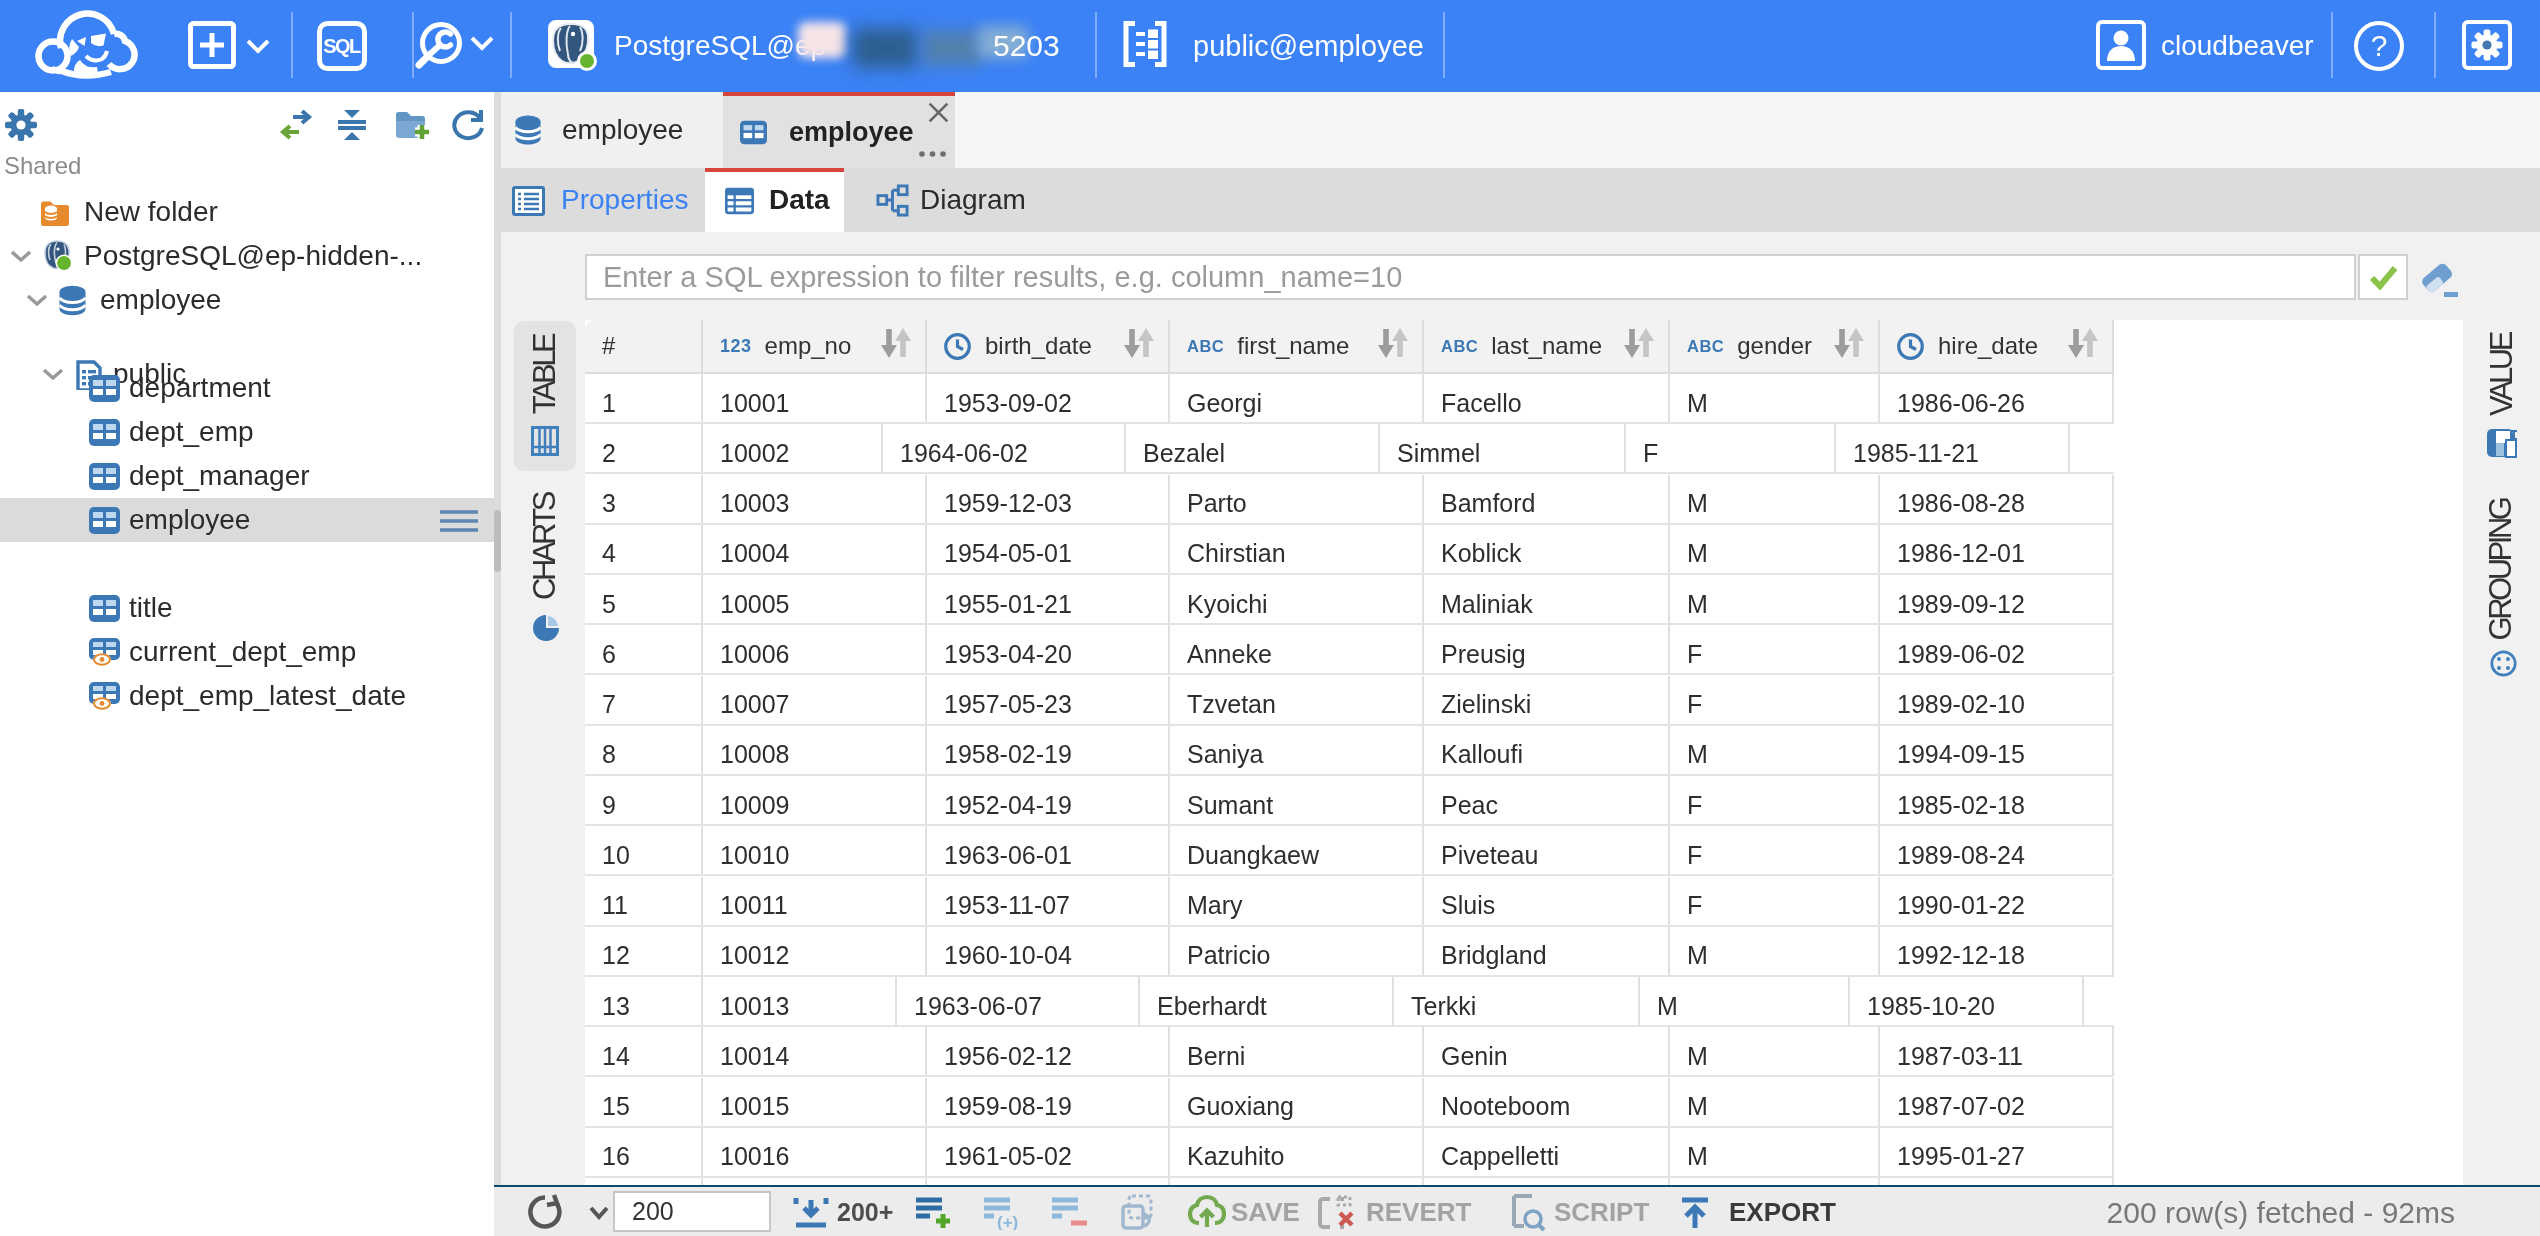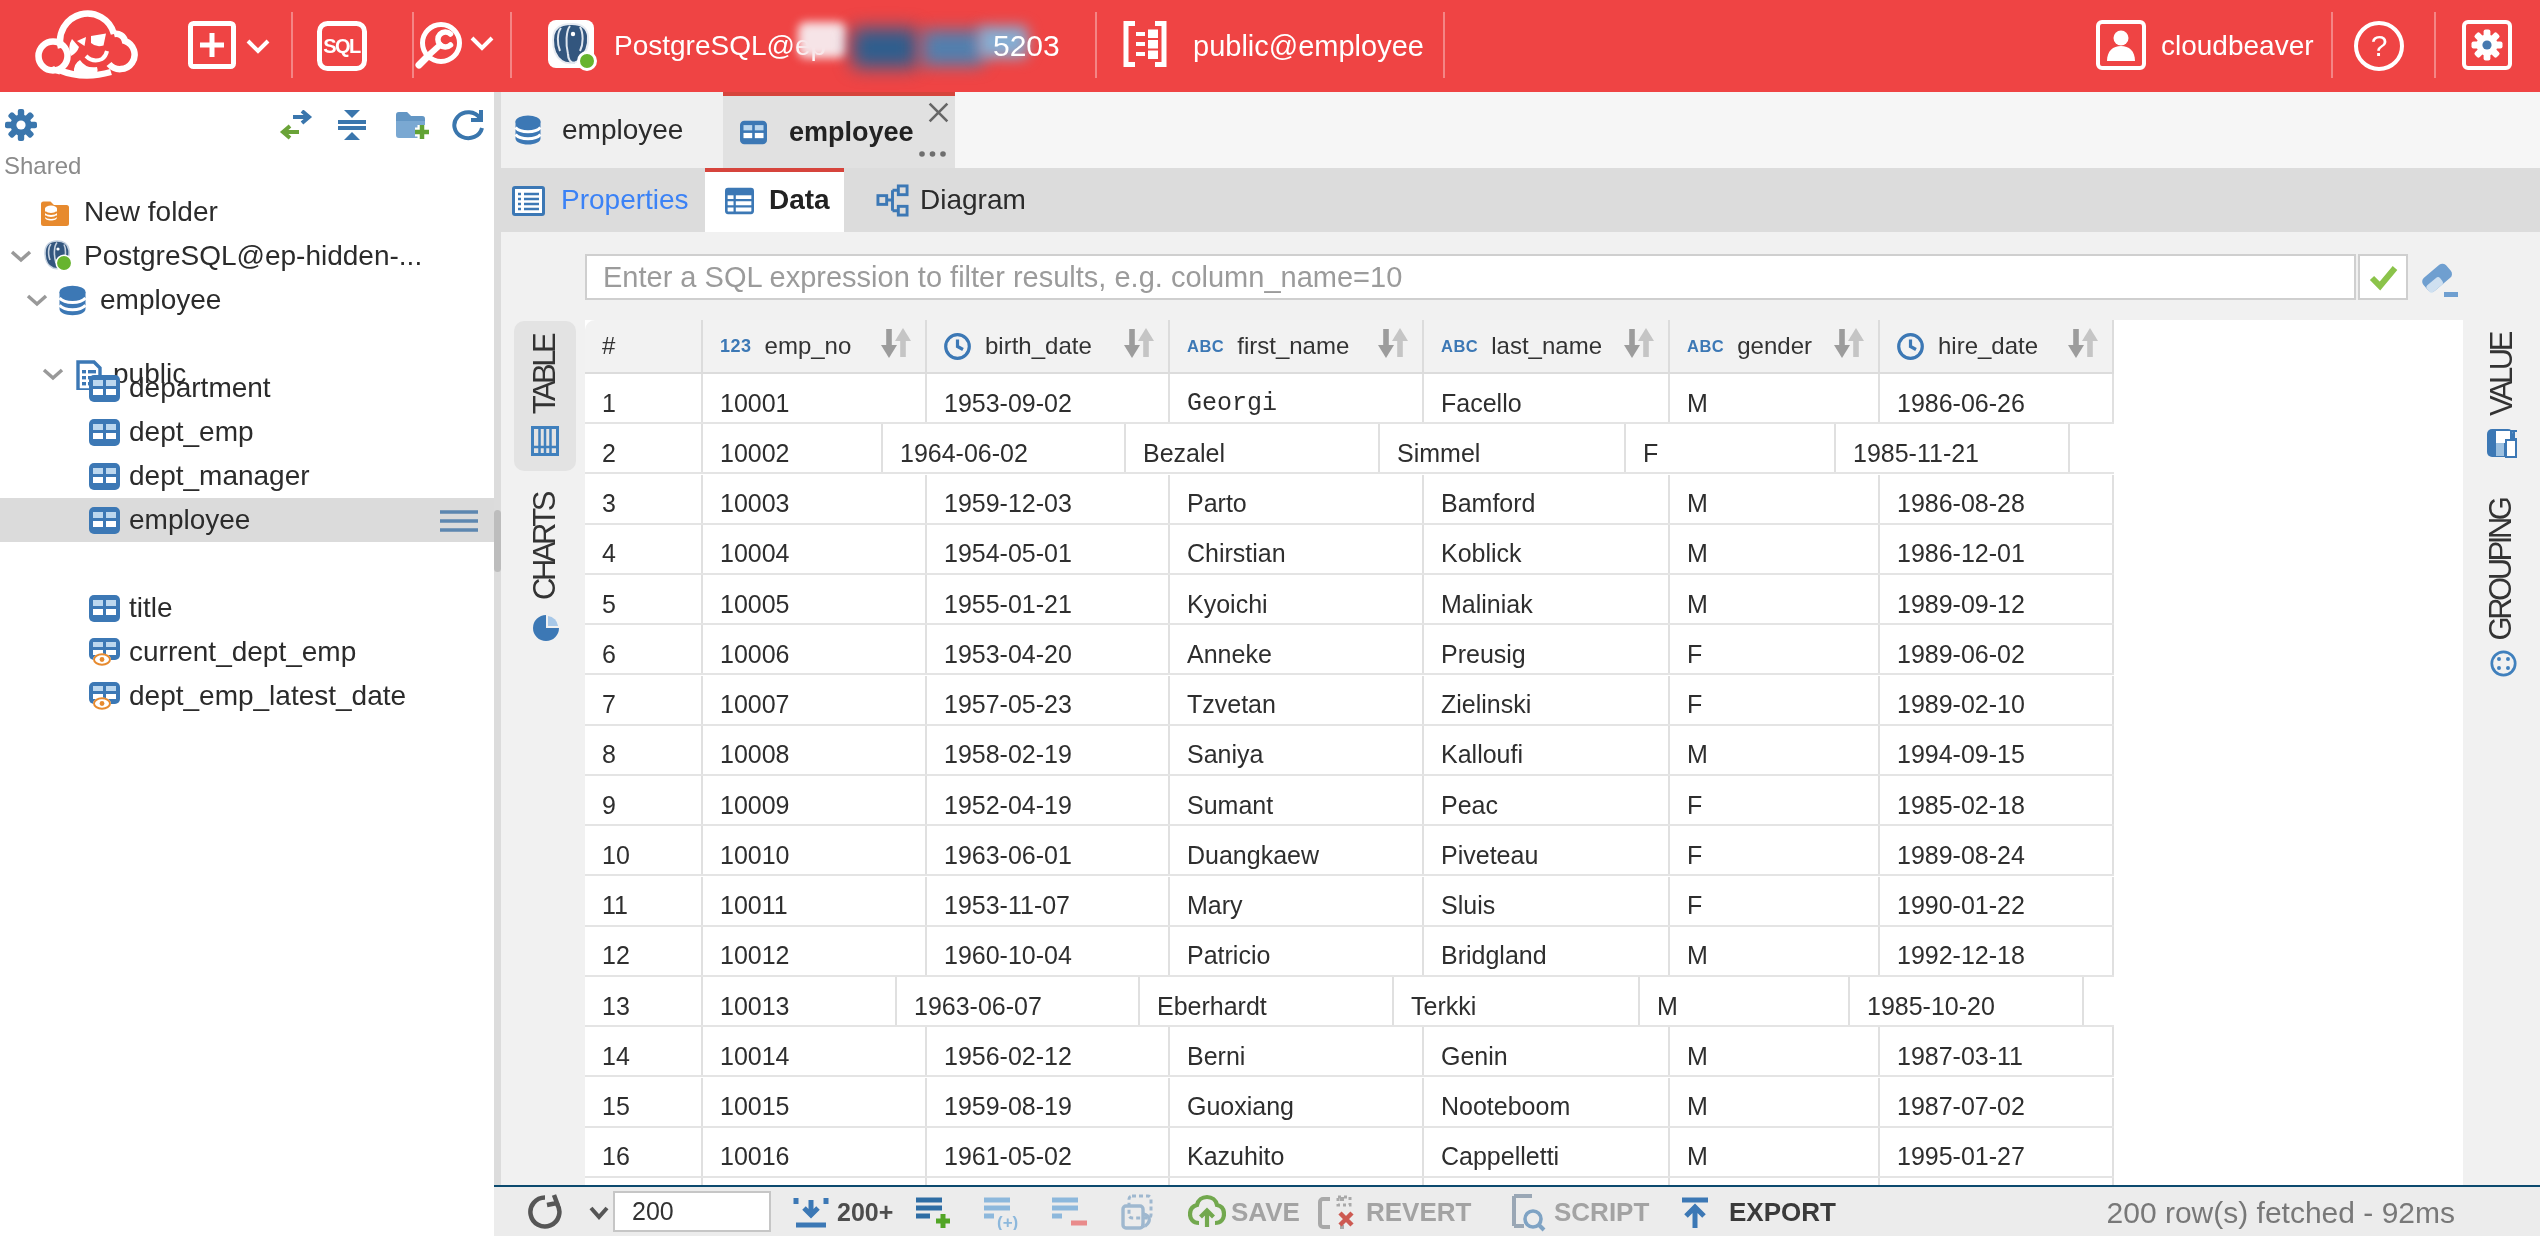--- a/index.html
+++ b/index.html
@@ -11,21 +11,21 @@
 .row { position:absolute; left:0; width:494px; height:44px; display:flex; align-items:center; font-size:28px; color:#2b2b2b; }
 .cell { height:100%; display:flex; align-items:center; padding-top:10px; padding-left:17px; border-right:2px solid #e0e0e0; overflow:hidden; }
 .hcell { height:100%; display:flex; align-items:center; padding-left:17px; border-right:2px solid #dcdcdc; position:relative; }
 .grow { position:absolute; left:0; width:1529px; display:flex; border-bottom:2px solid #e4e4e4; background:#fff; font-size:25px; color:#2e2e2e; }
 .sort { position:absolute; right:12px; top:50%; transform:translateY(-50%); }
 .vlabel { color:#333; font-size:31px; letter-spacing:-3.5px; white-space:nowrap; transform:rotate(-90deg); }
 </style>
 </head>
 <body>
 
-<div class="abs" id="topbar" style="left:0;top:0;width:2540px;height:92px;background:#ef4444;">
+<div class="abs" id="topbar" style="left:0;top:0;width:2540px;height:92px;background:#3b82f6;">
 
   <svg class="abs" style="left:33px;top:10px;" width="106" height="74" viewBox="0 0 106 74">
     <circle cx="20" cy="46" r="14.5" fill="none" stroke="#fff" stroke-width="6.5"></circle>
     <path d="M28 38 A27 27 0 0 1 81 24" fill="none" stroke="#fff" stroke-width="6.5"></path>
     <path d="M81 24 a9 9 0 0 1 11 7 a14.5 14.5 0 1 1 -16 23" fill="none" stroke="#fff" stroke-width="6.5"></path>
     <path d="M26 60 q24 10 52 2" fill="none" stroke="#fff" stroke-width="6.5"></path>
     <path d="M19 57 q2 4 8 5" fill="none" stroke="#fff" stroke-width="5"></path>
     <path d="M44 31 l9-4 l-1.5 9 z" fill="#fff"></path>
     <path d="M58 26 l15-2.5 l-2.5 12 q-7 2.5-12.5-2.5 z" fill="#fff"></path>
     <path d="M39 29 q-5 8-1 17 q6-3 8-9 z" fill="#fff"></path>
@@ -473,21 +473,21 @@
               <rect x="21.2" y="11" width="5.6" height="19"></rect>
               <path d="M16 14 h16 l-8-13 z"></path>
             </g>
           </svg></span>
       </div>
     </div>
 <div class="grow" style="top:54.0px;height:50.25px;">
       <div class="cell" style="width:118px;">1</div>
       <div class="cell" style="width:224px;">10001</div>
       <div class="cell" style="width:243px;">1953-09-02</div>
-      <div class="cell" style="width:254px;font-family:Liberation Mono, monospace;">Georgi</div>
+      <div class="cell" style="width:254px;">Georgi</div>
       <div class="cell" style="width:246px;">Facello</div>
       <div class="cell" style="width:210px;">M</div>
       <div class="cell" style="width:234px;">1986-06-26</div>
     </div>
 <div class="grow" style="top:104.2px;height:50.25px;">
       <div class="cell" style="width:118px;">2</div>
       <div class="cell" style="width:180px;">10002</div>
       <div class="cell" style="width:243px;">1964-06-02</div>
       <div class="cell" style="width:254px;">Bezalel</div>
       <div class="cell" style="width:246px;">Simmel</div>

